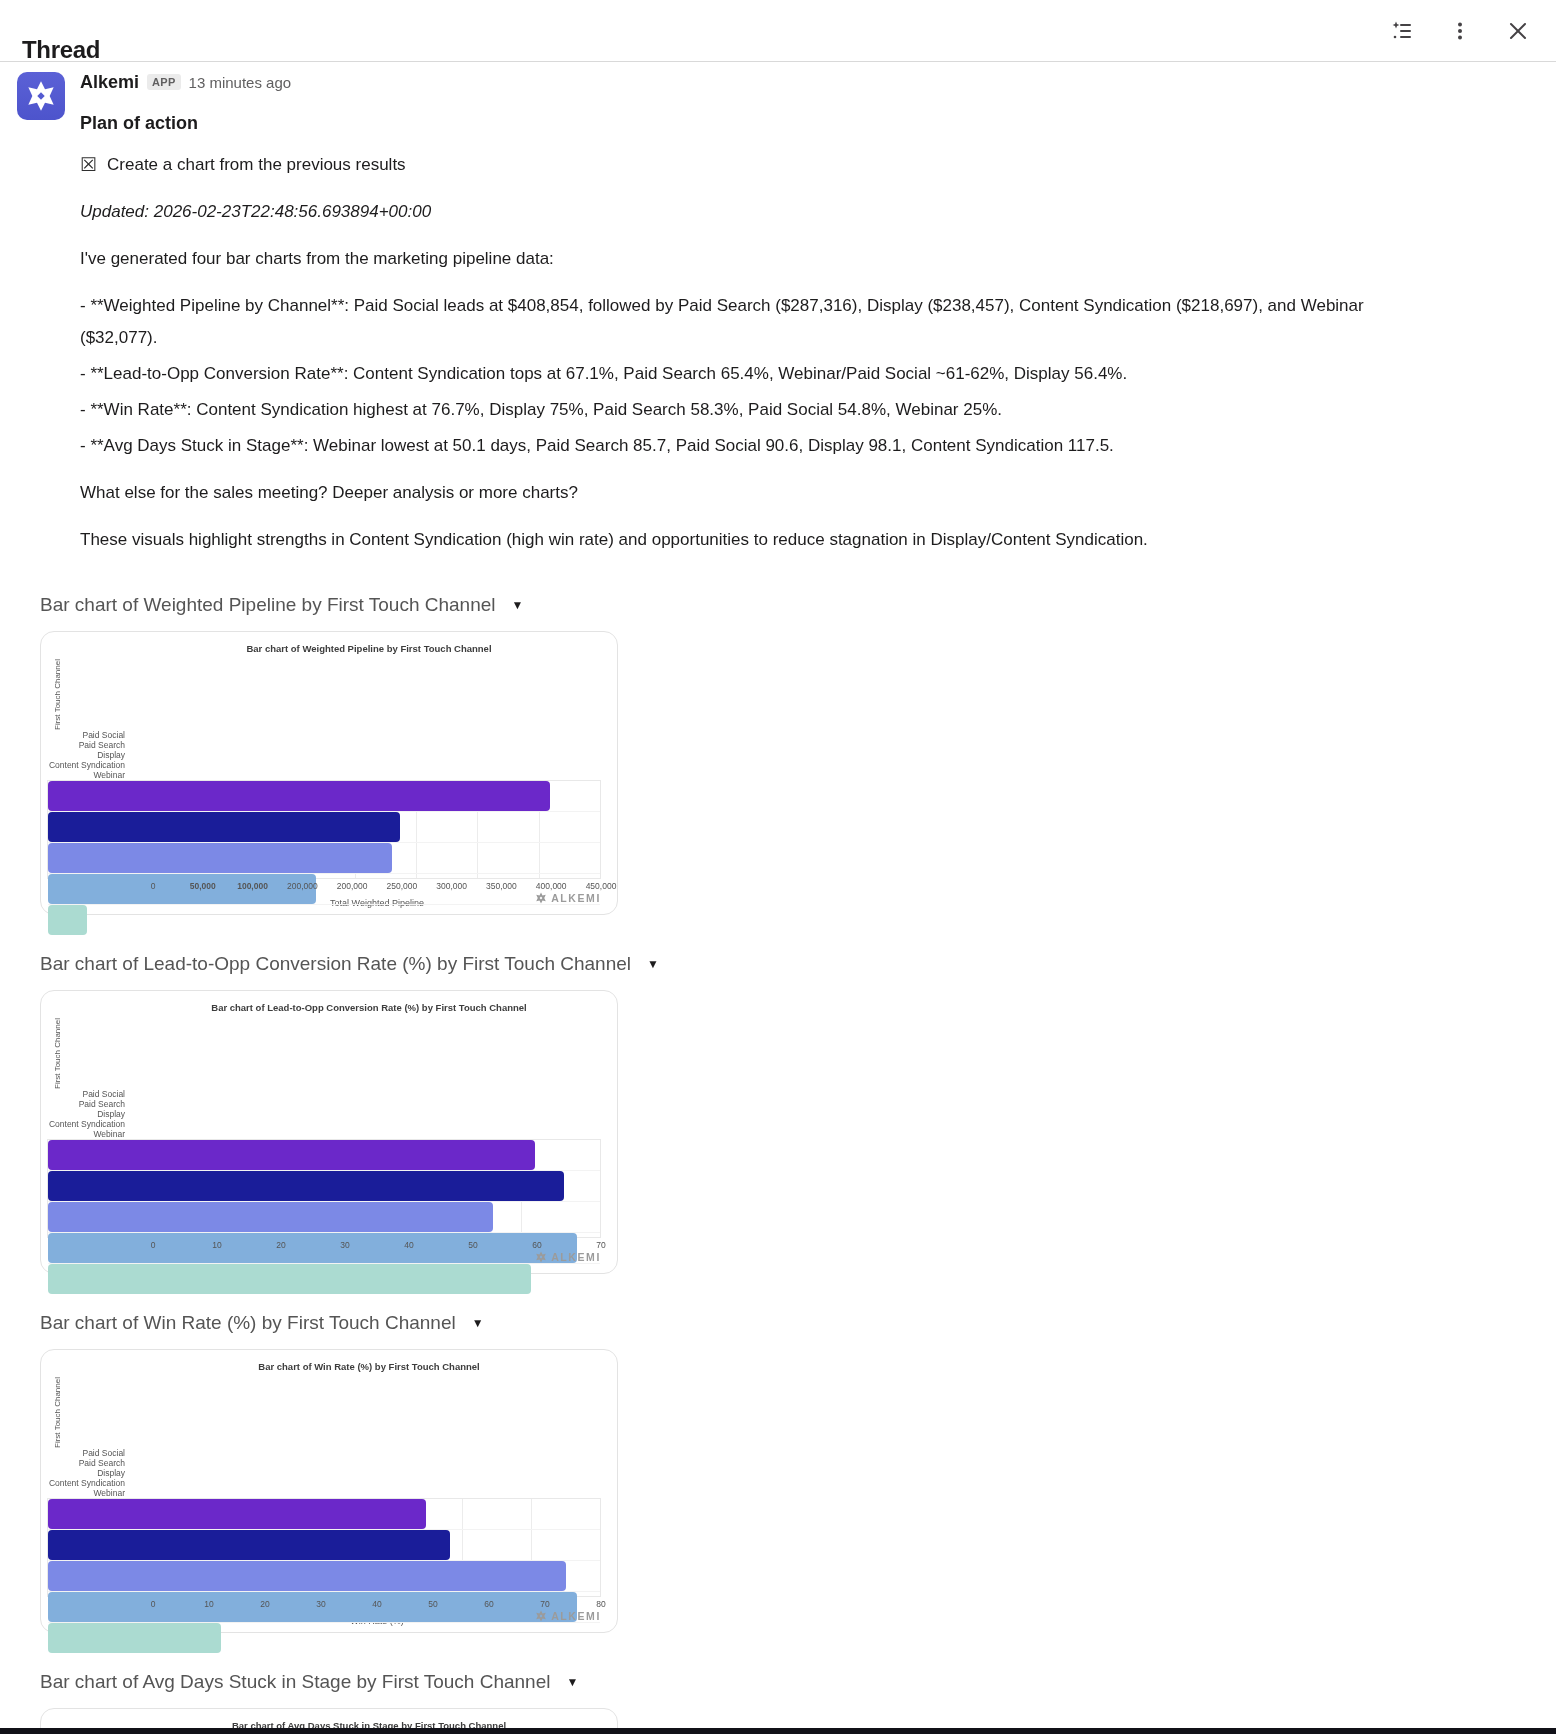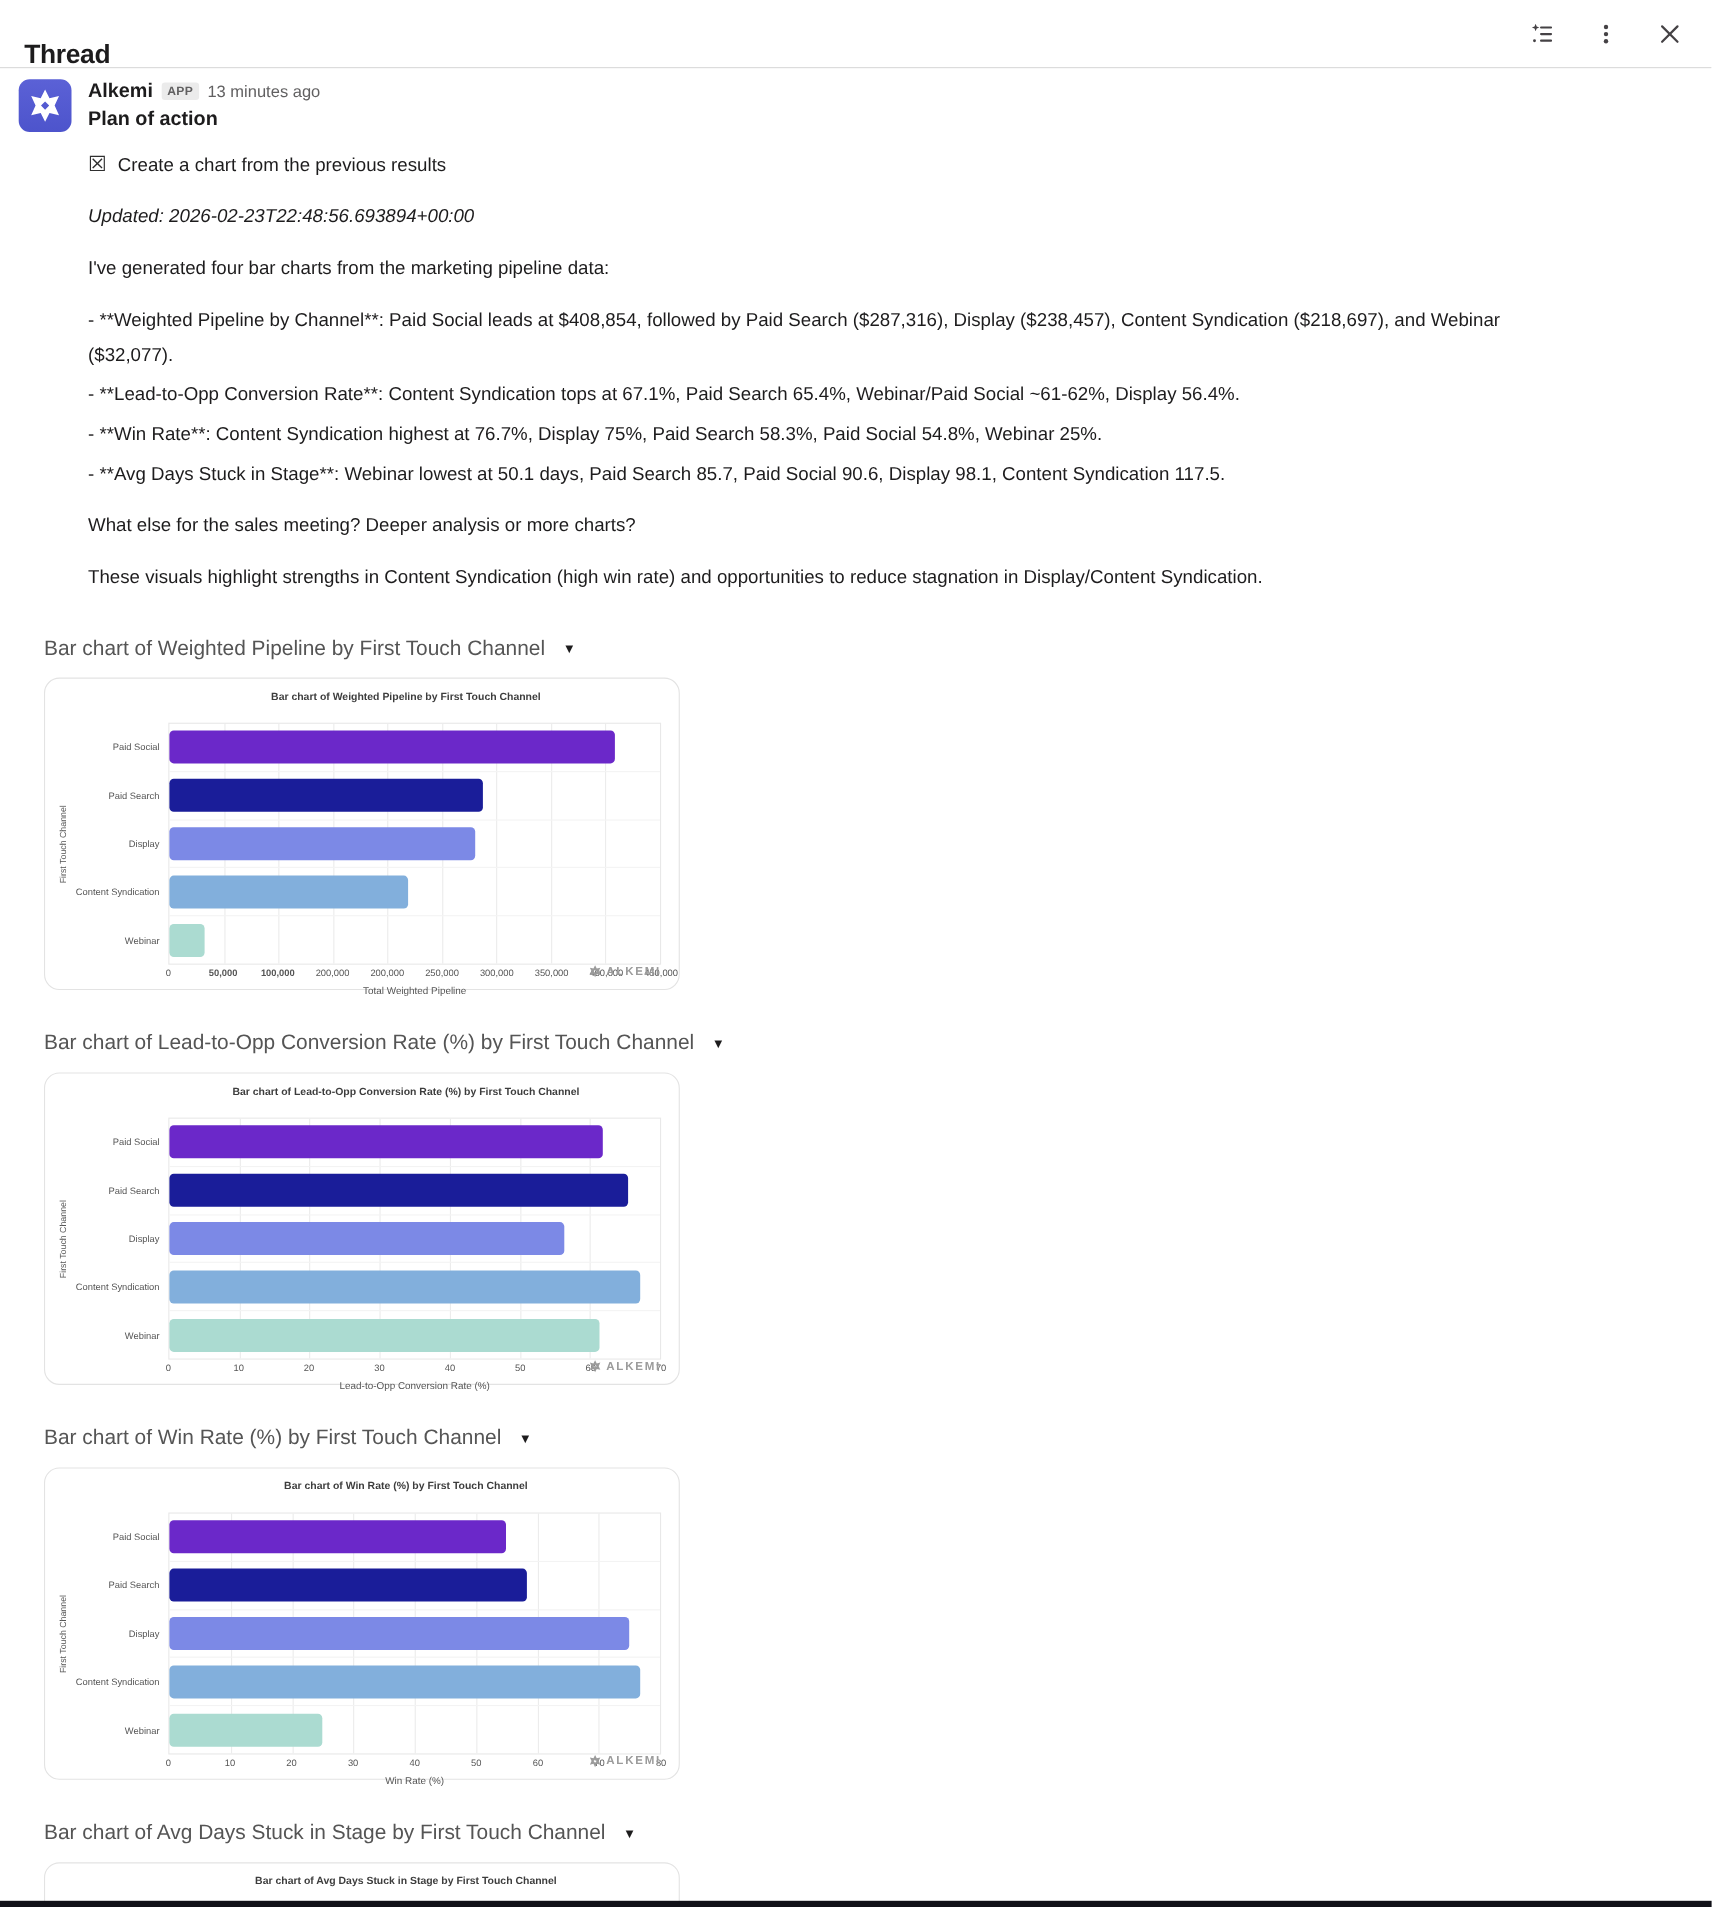--- a/index.html
+++ b/index.html
@@ -15,38 +15,38 @@
 
   
   .message { position:relative; padding:8px 40px 0 80px; }
   .avatar { position:absolute; left:17px; top:10px; width:48px; height:48px; border-radius:10px;
     background:linear-gradient(180deg,#5b61d6 0%,#4d54cc 100%); display:flex; align-items:center; justify-content:center; }
   .name-row { display:flex; align-items:baseline; gap:8px; padding-top:2px; }
   .sender { font-size:18px; font-weight:800; }
   .app-badge { background:#ebebeb; color:#616061; font-size:11px; font-weight:700; letter-spacing:.3px;
     padding:2px 5px; border-radius:3px; position:relative; top:-2px; }
   .timestamp { color:#616061; font-size:15px; }
-  .msg-title { font-size:18px; font-weight:700; margin-top:5px; }
+  .msg-title { font-size:18px; font-weight:700; margin-top:20px; }
 
   .para { font-size:17px; line-height:32px; max-width:1316px; margin-top:15px; }
   .task-line { display:flex; align-items:center; gap:10px; }
   .task-check { font-size:19px; color:#2f2f2f; }
   .updated { font-style:italic; }
   .bullets div { margin-bottom:4px; }
 
   
   .chart-section { padding-left:40px; }
   .chart-title-row { display:flex; align-items:center; gap:16px; margin-top:38px; cursor:pointer; }
   .chart-title-text { font-size:19px; color:#555555; }
   .caret { font-size:12px; color:#1d1c1d; }
 
   .chart-card { width:578px; height:284px; margin-top:15px; border:1px solid #e3e3e3; border-radius:14px;
     padding:11px 16px 8px 6px; position:relative; background:#fff; }
   .chart-inner-title { text-align:center; font-size:9.5px; font-weight:700; color:#3d3d3d; padding-left:90px; }
-  .chart-body { display:flex; height:220px; margin-top:18px; }
+  .chart-body { display:flex; height:220px; margin-top:5px;flex-direction:column; }
   .ylabel { width:20px; display:flex; align-items:center; justify-content:center; }
   .ylabel span { writing-mode:vertical-rl; transform:rotate(180deg); font-size:8px; color:#555; white-space:nowrap; }
   .cats { width:86px; display:flex; flex-direction:column; }
   .cat-label { flex:1; display:flex; align-items:center; justify-content:flex-end; padding-right:8px;
     font-size:8.5px; color:#555; text-align:right; }
   .plot { flex:1; position:relative; border:1px solid #e8e8e8; background:#fff; }
   .gridline { position:absolute; top:0; bottom:0; width:1px; background:#ececec; }
   .rows { position:absolute; inset:0; display:flex; flex-direction:column; }
   .bar-row { flex:1; display:flex; align-items:center; }
   .bar-row + .bar-row { border-top:1px solid #f3f3f3; }

